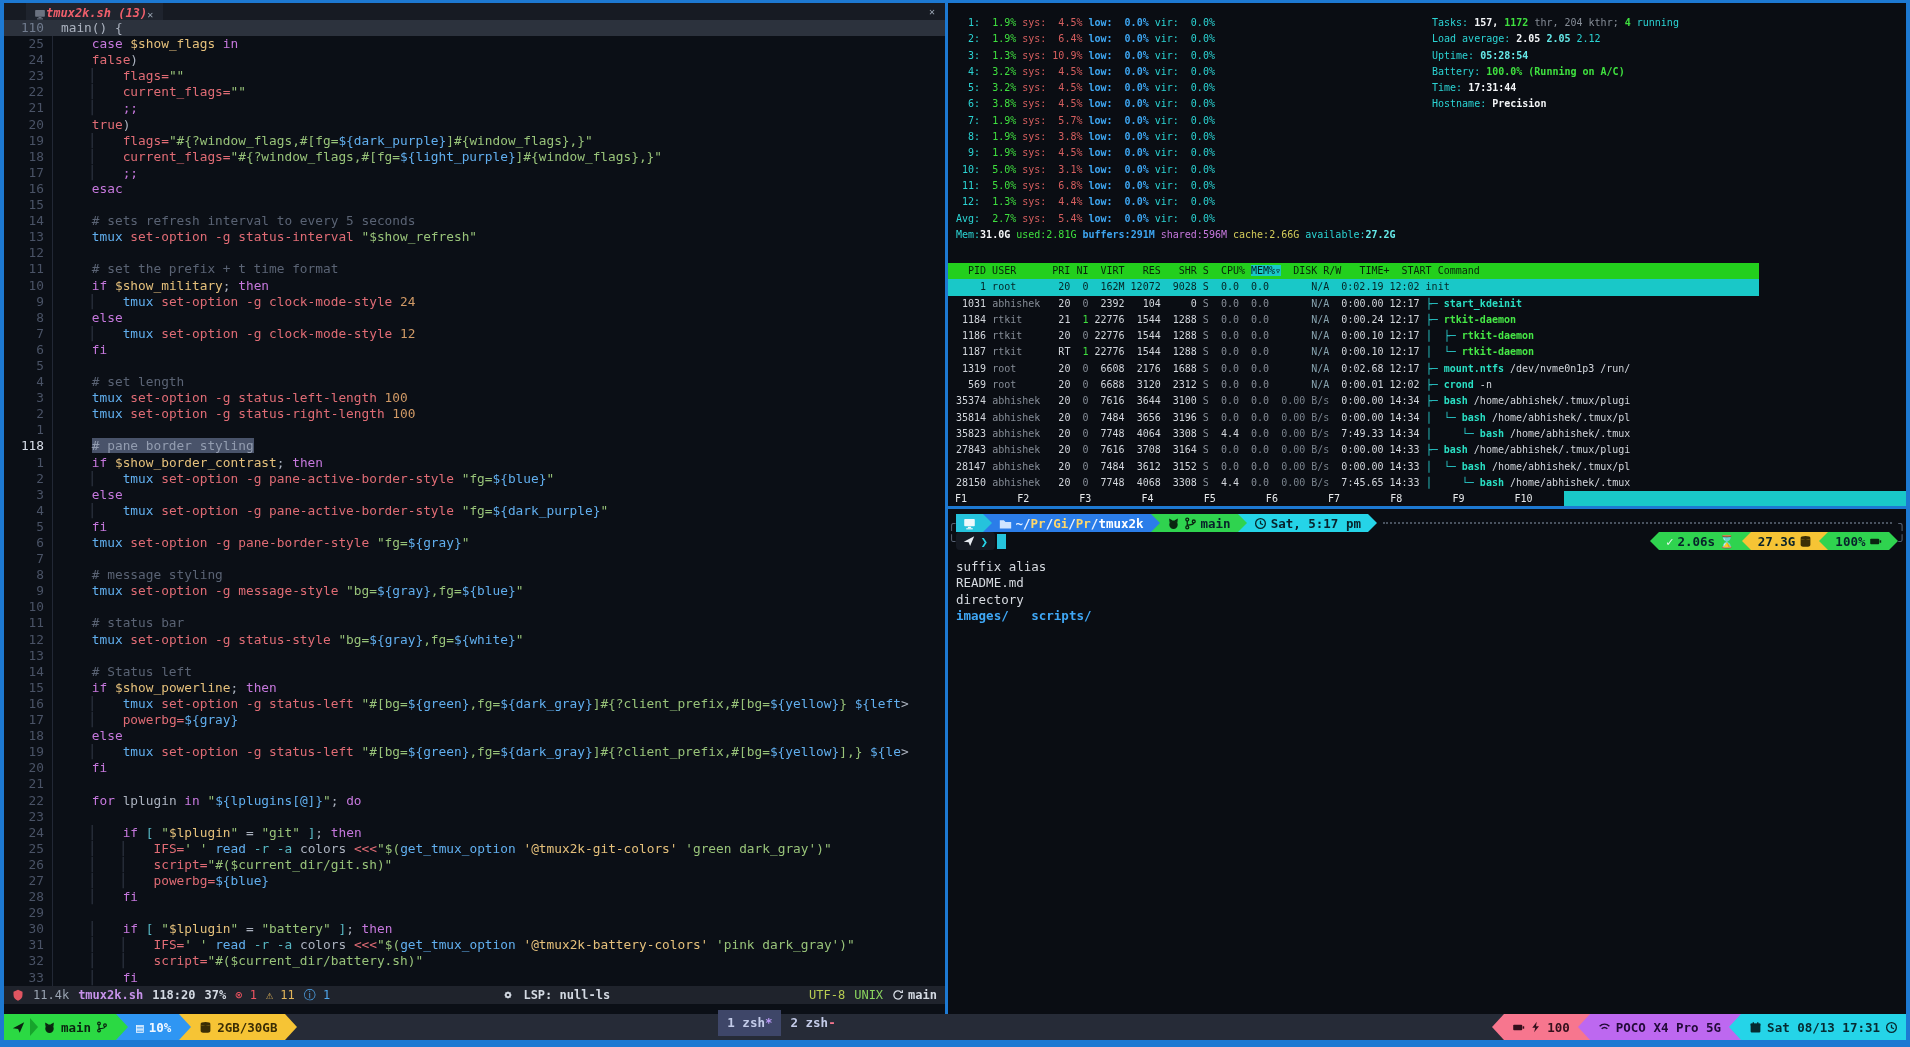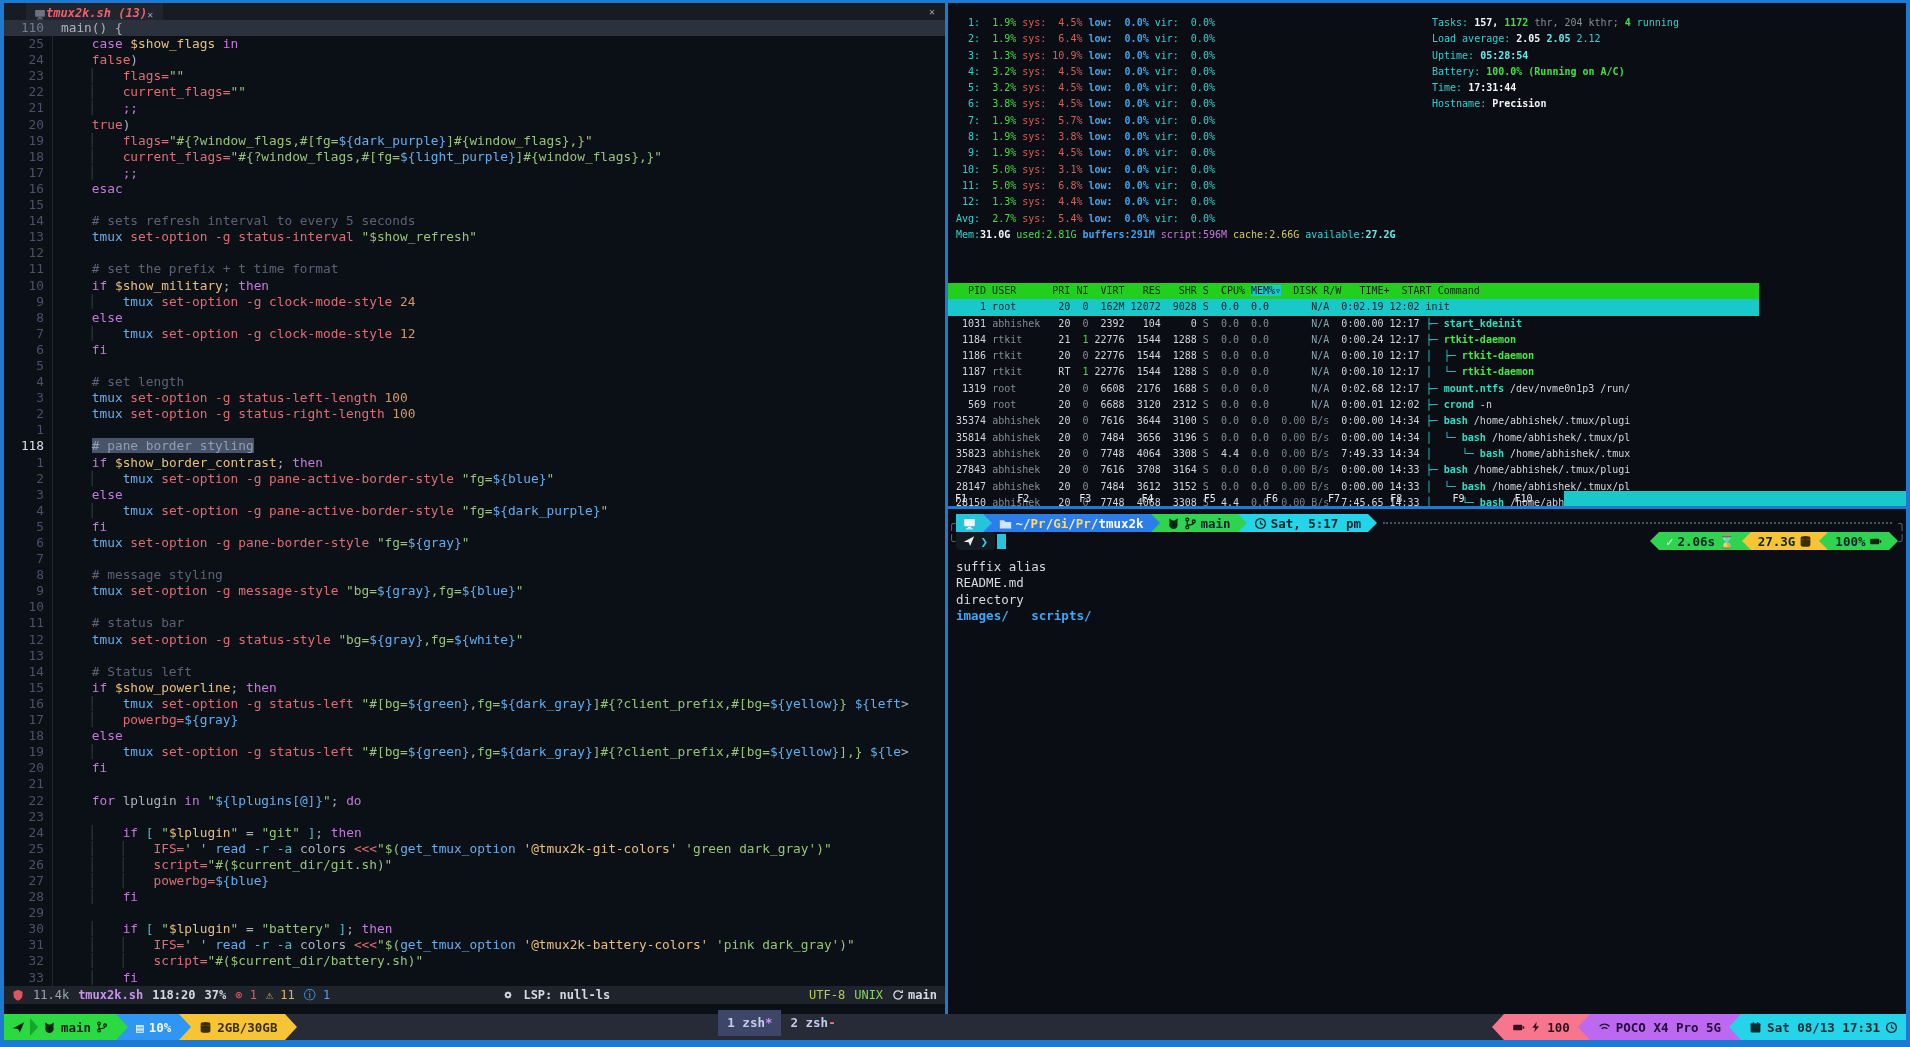--- a/index.html
+++ b/index.html
@@ -35,21 +35,21 @@
   
   #htop{left:948px;top:3px;width:958px;height:503px;background:#0a0d13;font-size:10px;}
   .hrow{height:16.3px;line-height:16.3px;white-space:pre;}
   #cpu{position:absolute;left:8px;top:12px;}
   #info{position:absolute;left:484px;top:12px;}
   .hc{color:#2bd4d4}.hcb{color:#66e9e9;font-weight:bold}.hg{color:#3fe03f}.hgb{color:#3fe03f;font-weight:bold}
   .hr{color:#d75f5f}.hb{color:#3da5f0;font-weight:bold}.hgy{color:#868d97}.hw{color:#d2d6dc}
   .hwb{color:#f4f6f8;font-weight:bold}.hm{color:#c678dd}.hy2{color:#d3cb5a}
   .hna{color:#86a2ae}.hdim{color:#79828c}
   .htr{color:#2bd4d4}.hcmd{color:#2adfc4;font-weight:bold}.hgrn2{color:#46e846;font-weight:bold}
-  #proc{position:absolute;left:0;top:260px;width:811px;margin-top:20px;}
+  #proc{position:absolute;left:0;top:260px;width:811px;}
   #proc .hrow{padding-left:8px;}
   .hdr{background:#23cf1d;color:#08240a;}
   .hdrsel{background:#19c8c8;color:#062020;}
   .rowsel{background:#19c8c8;color:#052424;}
   #fbar{position:absolute;left:0;top:488px;width:958px;height:16.3px;display:flex;line-height:16.3px;}
   .fk{color:#e8eaec;padding:0 7px;}
   .fv{background:#19c8c8;color:#7f1d1d;white-space:pre;margin-top:44px;}
   .ffill{flex:1;background:#19c8c8;}
   
   #term{left:948px;top:509px;width:958px;height:505px;background:#0a0d13;}
@@ -191,21 +191,21 @@
       <div class="hrow"><span class="hc">  4:</span><span class="hg">  3.2%</span><span class="hr"> sys:</span><span class="hr">  4.5%</span><span class="hb"> low:</span><span class="hb">  0.0%</span><span class="hc"> vir:</span><span class="hc">  0.0%</span></div>
       <div class="hrow"><span class="hc">  5:</span><span class="hg">  3.2%</span><span class="hr"> sys:</span><span class="hr">  4.5%</span><span class="hb"> low:</span><span class="hb">  0.0%</span><span class="hc"> vir:</span><span class="hc">  0.0%</span></div>
       <div class="hrow"><span class="hc">  6:</span><span class="hg">  3.8%</span><span class="hr"> sys:</span><span class="hr">  4.5%</span><span class="hb"> low:</span><span class="hb">  0.0%</span><span class="hc"> vir:</span><span class="hc">  0.0%</span></div>
       <div class="hrow"><span class="hc">  7:</span><span class="hg">  1.9%</span><span class="hr"> sys:</span><span class="hr">  5.7%</span><span class="hb"> low:</span><span class="hb">  0.0%</span><span class="hc"> vir:</span><span class="hc">  0.0%</span></div>
       <div class="hrow"><span class="hc">  8:</span><span class="hg">  1.9%</span><span class="hr"> sys:</span><span class="hr">  3.8%</span><span class="hb"> low:</span><span class="hb">  0.0%</span><span class="hc"> vir:</span><span class="hc">  0.0%</span></div>
       <div class="hrow"><span class="hc">  9:</span><span class="hg">  1.9%</span><span class="hr"> sys:</span><span class="hr">  4.5%</span><span class="hb"> low:</span><span class="hb">  0.0%</span><span class="hc"> vir:</span><span class="hc">  0.0%</span></div>
       <div class="hrow"><span class="hc"> 10:</span><span class="hg">  5.0%</span><span class="hr"> sys:</span><span class="hr">  3.1%</span><span class="hb"> low:</span><span class="hb">  0.0%</span><span class="hc"> vir:</span><span class="hc">  0.0%</span></div>
       <div class="hrow"><span class="hc"> 11:</span><span class="hg">  5.0%</span><span class="hr"> sys:</span><span class="hr">  6.8%</span><span class="hb"> low:</span><span class="hb">  0.0%</span><span class="hc"> vir:</span><span class="hc">  0.0%</span></div>
       <div class="hrow"><span class="hc"> 12:</span><span class="hg">  1.3%</span><span class="hr"> sys:</span><span class="hr">  4.4%</span><span class="hb"> low:</span><span class="hb">  0.0%</span><span class="hc"> vir:</span><span class="hc">  0.0%</span></div>
       <div class="hrow"><span class="hc">Avg:</span><span class="hg">  2.7%</span><span class="hr"> sys:</span><span class="hr">  5.4%</span><span class="hb"> low:</span><span class="hb">  0.0%</span><span class="hc"> vir:</span><span class="hc">  0.0%</span></div>
-      <div class="hrow"><span class="hc">Mem:</span><span class="hwb">31.0G</span><span class="hg"> used:</span><span class="hg">2.81G</span><span class="hb"> buffers:</span><span class="hb">291M</span><span class="hm"> script:</span><span class="hm">596M</span><span class="hy2"> cache:</span><span class="hy2">2.66G</span><span class="hc"> available:</span><span class="hcb">27.2G</span></div>
+      <div class="hrow"><span class="hc">Mem:</span><span class="hwb">31.0G</span><span class="hg"> used:</span><span class="hg">2.81G</span><span class="hb"> buffers:</span><span class="hb">291M</span><span class="hm"> shared:</span><span class="hm">596M</span><span class="hy2"> cache:</span><span class="hy2">2.66G</span><span class="hc"> available:</span><span class="hcb">27.2G</span></div>
     </div>
   <div id="info">
       <div class="hrow"><span class="hc">Tasks: </span><span class="hwb">157, </span><span class="hgb">1172</span><span class="hgy"> thr, </span><span class="hgy">204</span><span class="hgy"> kthr; </span><span class="hgb">4</span><span class="hc"> running</span></div>
       <div class="hrow"><span class="hc">Load average: </span><span class="hwb">2.05 </span><span class="hcb">2.05 </span><span class="hc">2.12</span></div>
       <div class="hrow"><span class="hc">Uptime: </span><span class="hcb">05:28:54</span></div>
       <div class="hrow"><span class="hc">Battery: </span><span class="hgb">100.0% (Running on A/C)</span></div>
       <div class="hrow"><span class="hc">Time: </span><span class="hwb">17:31:44</span></div>
       <div class="hrow"><span class="hc">Hostname: </span><span class="hwb">Precision</span></div>
     </div>
   <div id="proc">

